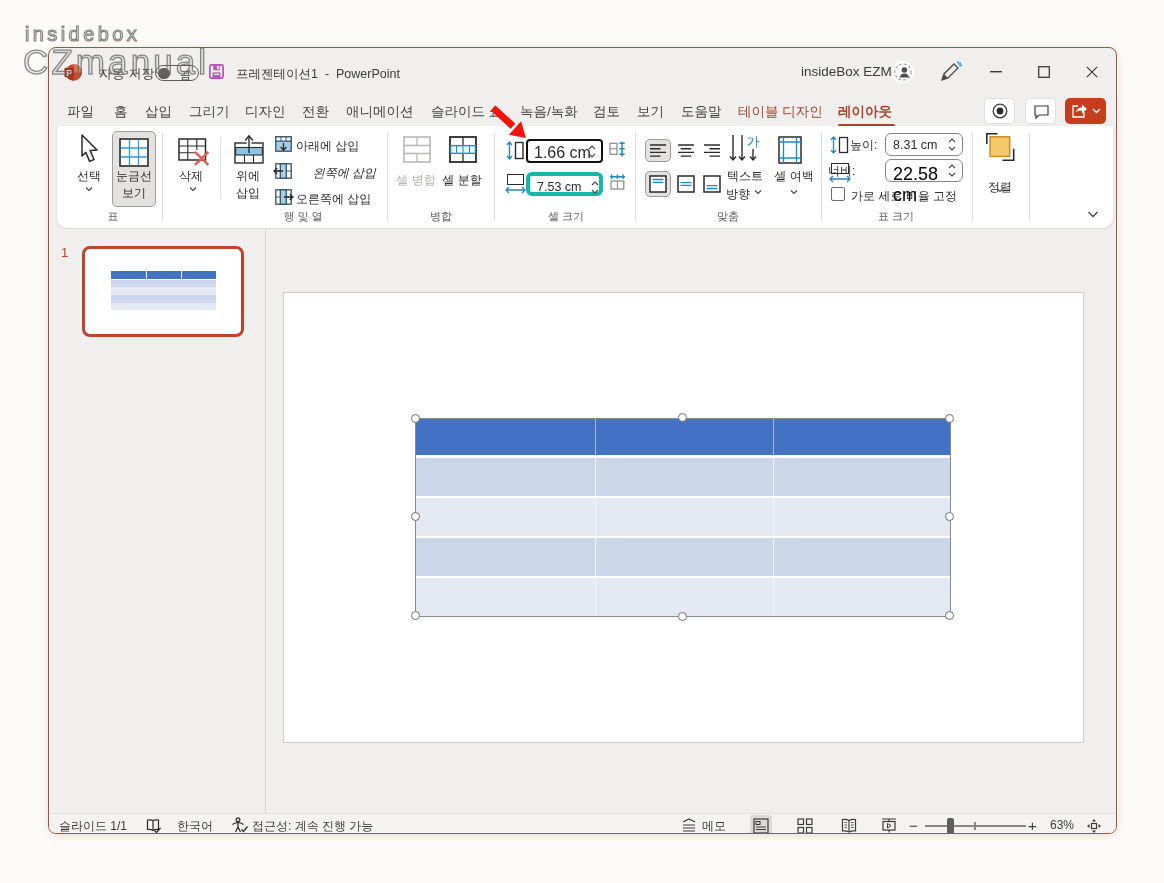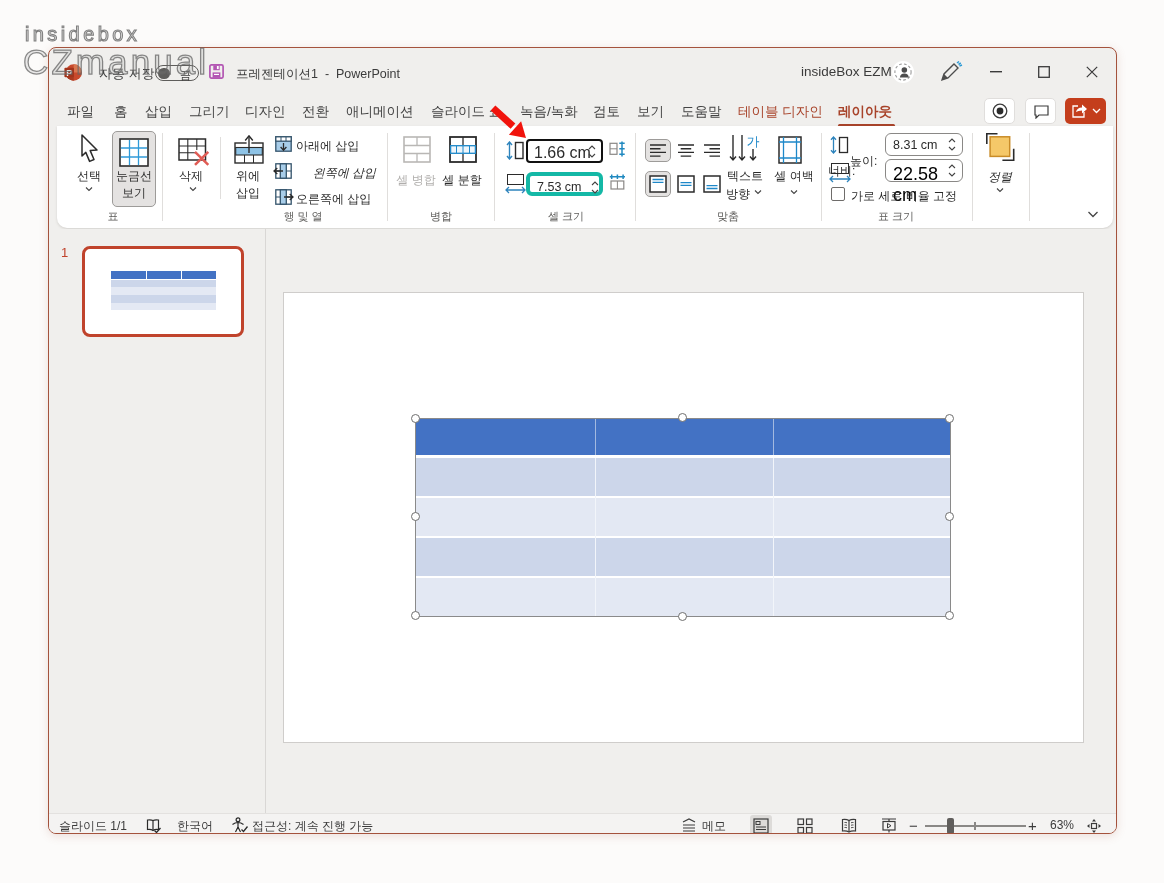--- a/index.html
+++ b/index.html
@@ -300,21 +300,21 @@
     </svg>
     <div class="biglabel" style="left:715px;top:41px;width:52px;">셀 여백</div>
     <svg class="chev" style="left:737px;top:61px" viewBox="0 0 8 8">
           <path d="M1 2.5 L4 5.5 L7 2.5" fill="none" stroke="#444" stroke-width="1.1"></path>
         </svg>
 
     <svg style="position:absolute;left:777px;top:9px" width="19" height="18" viewBox="0 0 19 18">
       <path d="M3.5 1 L3.5 17 M1 3.8 L3.5 1 L6 3.8 M1 14.2 L3.5 17 L6 14.2" fill="none" stroke="#2e84bd" stroke-width="1.3"></path>
       <rect x="9.5" y="1.5" width="8" height="15" fill="none" stroke="#2b2b2b" stroke-width="1.3"></rect>
     </svg>
-    <div class="biglabel" style="left:797px;top:10px;width:52px;text-align:left;margin-top:16px;">높이:</div>
+    <div class="biglabel" style="left:797px;top:10px;width:52px;text-align:left;">높이:</div>
     <div style="position:absolute;left:832px;top:6px;width:78px;height:23px;background:#fff;border:1px solid #8a8886;border-radius:6px;">
       <div style="position:absolute;left:7px;top:4px;font-size:12.5px;color:#2b2b2b;">8.31 cm</div>
       <svg style="position:absolute;left:61px;top:3px" width="10" height="7" viewBox="0 0 10 7">
             <path d="M2 5 L5 2 L8 5" fill="none" stroke="#444" stroke-width="1.1"></path>
           </svg>
       <svg style="position:absolute;left:61px;top:11px" width="10" height="7" viewBox="0 0 10 7">
             <path d="M2 2 L5 5 L8 2" fill="none" stroke="#444" stroke-width="1.1"></path>
           </svg>
     </div>
     <div style="position:absolute;left:778px;top:36px;width:18px;height:11px;border:1.4px solid #2b2b2b;"></div>
@@ -332,21 +332,21 @@
           </svg>
     </div>
     <div style="position:absolute;left:778px;top:60px;width:14px;height:14px;background:#fff;border:1px solid #6e6c6a;border-radius:2px;"></div>
     <div class="biglabel" style="left:798px;top:61px;width:140px;text-align:left;">가로 세로 비율 고정</div>
 
     <svg style="position:absolute;left:933px;top:6px" width="29" height="28" viewBox="0 0 29 28">
       <path d="M0.8 11 L0.8 0.8 L11.5 0.8" fill="none" stroke="#2b2b2b" stroke-width="1.6"></path>
       <path d="M16.4 27.2 L27.7 27.2 L27.7 15.7" fill="none" stroke="#2b2b2b" stroke-width="1.6"></path>
       <rect x="4.1" y="3.8" width="19.6" height="19.6" fill="#f5c869" stroke="#c98c28" stroke-width="1.5"></rect>
     </svg>
-    <div class="biglabel" style="left:927px;top:42px;width:40px;font-style:italic;">정렬</div>
+    <div class="biglabel" style="left:927px;top:52px;width:40px;">정렬</div>
     <svg class="chev" style="left:943px;top:59px" viewBox="0 0 8 8">
           <path d="M1 2.5 L4 5.5 L7 2.5" fill="none" stroke="#444" stroke-width="1.1"></path>
         </svg>
     <svg class="chev" style="left:1034px;top:83px;width:12px;height:9px" viewBox="0 0 12 9">
           <path d="M1.5 2 L6 6.5 L10.5 2" fill="none" stroke="#444" stroke-width="1.3"></path>
         </svg>
   </div>
     </div>
   <svg style="position:absolute;left:437px;top:53px;width:50px;height:50px;z-index:60" viewBox="0 0 50 50">
     <line x1="7" y1="7" x2="27" y2="25.2" stroke="#f1130c" stroke-width="7"></line>

